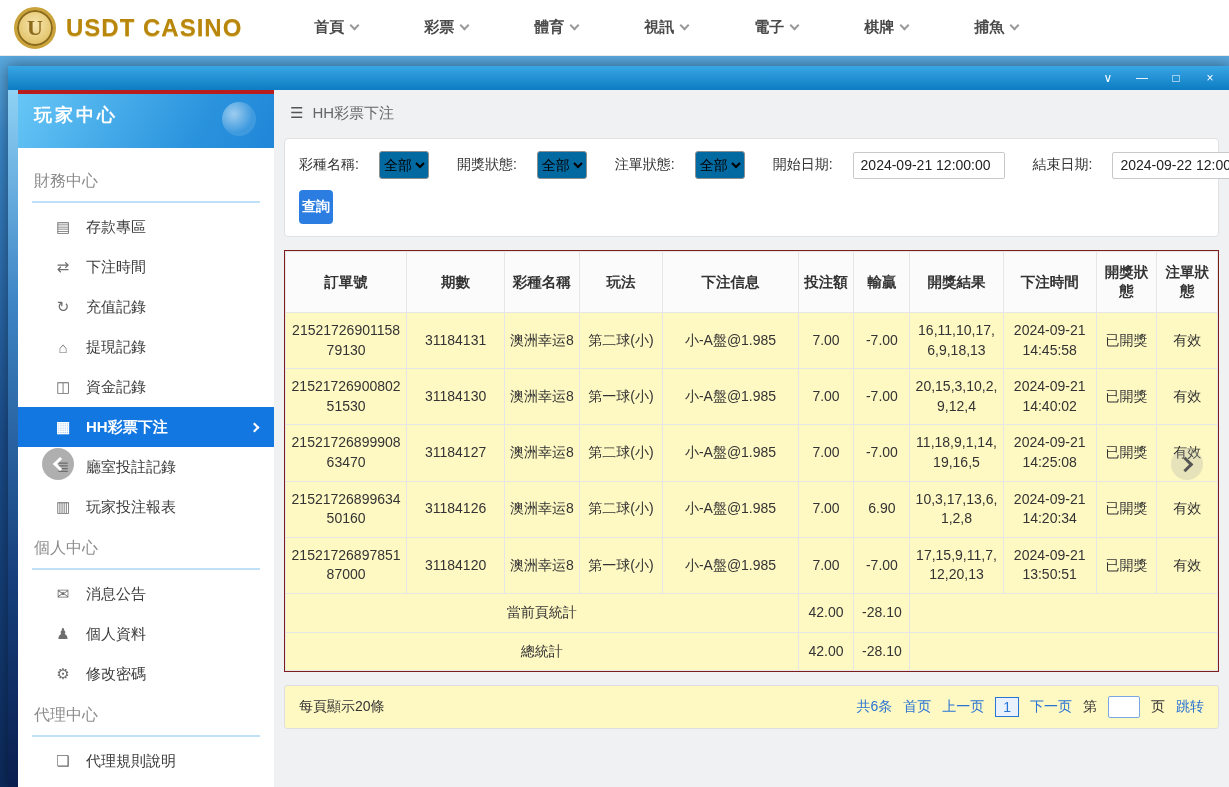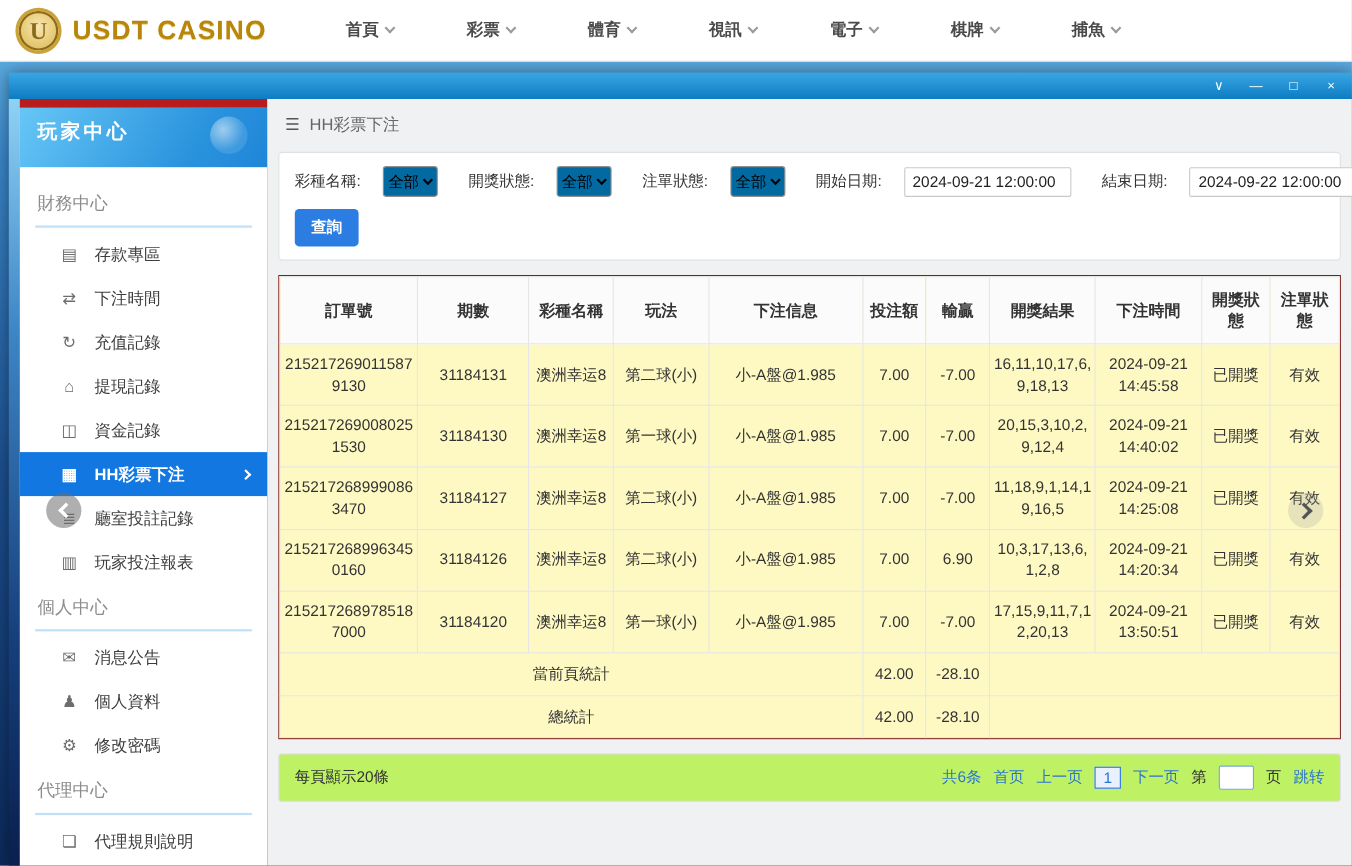--- a/index.html
+++ b/index.html
@@ -17,21 +17,21 @@
   .chev.down { transform:rotate(45deg); margin-top:-4px; }
 
   
   .window { position:absolute; top:66px; left:8px; right:0; bottom:0; display:flex; flex-direction:column; box-shadow:0 0 14px rgba(0,0,0,.45); z-index:4; }
   .titlebar { height:24px; background:linear-gradient(180deg,#39a6e4,#0d7cc2); display:flex; align-items:center; justify-content:flex-end; gap:20px; padding-right:12px; color:#fff; font-size:12px; }
   .winbtn { cursor:pointer; width:14px; text-align:center; line-height:14px; }
   .winbody { flex:1; display:flex; min-height:0; }
   .gutter { width:10px; background:linear-gradient(180deg,#8fd2f5 0%,#3e86c6 30%,#16407c 70%,#0a1f4e 100%); }
 
   
-  .sidebar { width:225px; background:#fff; border-top:8px solid #b91c1c; display:flex; flex-direction:column; overflow:hidden; }
+  .sidebar { width:256px; background:#fff; border-top:4px solid #b91c1c; display:flex; flex-direction:column; overflow:hidden; }
   .side-head { height:54px; background:linear-gradient(120deg,#66c6f6 0%,#2a93dd 70%,#1f86d8 100%); color:#fff; padding:9px 0 0 16px; position:relative; }
   .side-title { font-size:18px; font-weight:bold; letter-spacing:3px; }
   .side-sub { font-size:8px; letter-spacing:1.5px; opacity:.9; margin-top:20px; }
   .decor-chip { position:absolute; right:18px; top:8px; width:34px; height:34px; border-radius:50%; background:radial-gradient(circle at 35% 35%, rgba(255,255,255,.55), rgba(255,255,255,.12) 60%); }
   .side-nav { padding-top:12px; }
   .sec-head { margin:2px 14px 4px 14px; padding:9px 2px 9px 2px; font-size:16px; color:#8c8c8c; border-bottom:2px solid #bfe0f6; }
   .s-item { height:40px; display:flex; align-items:center; gap:14px; padding-left:36px; font-size:15px; color:#3d3d3d; cursor:pointer; position:relative; }
   .s-icon { width:18px; text-align:center; font-size:15px; color:#6d6d6d; }
   .s-item.active { background:#1277e1; color:#fff; font-weight:bold; }
   .s-item.active .s-icon { color:#fff; }
@@ -46,30 +46,30 @@
   .filter-card { background:#fff; border:1px solid #e1e1e1; border-radius:4px; padding:12px 14px; }
   .filter-row { display:flex; align-items:center; gap:20px; font-size:14px; color:#333; flex-wrap:nowrap; }
   .filter-row .lbl { margin-left:8px; white-space:nowrap; }
   .filter-row .lbl:first-child { margin-left:0; }
   select { height:28px; border:1px solid #8f8f8f; border-radius:3px; font-size:14px; background:#0369a1; font-family:"Liberation Sans",sans-serif; }
   .sel-lottery { width:125px; }
   .sel-draw { width:62px; }
   .sel-order { width:54px; }
   .date-input { height:27px; width:152px; border:1px solid #c9c9c9; border-radius:2px; padding:0 7px; font-size:14px; color:#222; font-family:"Liberation Sans",sans-serif; }
   .btn-row { margin-top:11px; }
-  .btn-search { background:#2b7de1; color:#fff; border:none; border-radius:4px; padding:8px 15px; font-size:14px; font-weight:bold; cursor:pointer; font-family:"Liberation Sans",sans-serif; }
+  .btn-search { background:#2b7de1; color:#fff; border:none; border-radius:4px; padding:8px 3px; font-size:14px; font-weight:bold; cursor:pointer; font-family:"Liberation Sans",sans-serif; }
 
   .table-card { background:#fef9c3; border:1px solid #7f1d1d; }
   table { width:100%; border-collapse:collapse; table-layout:fixed; font-size:14px; color:#333; text-align:center; }
   th { padding:11px 3px; font-weight:bold; background:#fbfbfb; border:1px solid #e6e6e6; font-size:14.5px; }
   td { padding:8px 3px; border:1px solid #e6e6e6; line-height:1.4; height:56px; }
   td.brk { word-break:break-all; }
   tr.summary td { height:38px; padding:9px 3px; }
 
-  .pager-card { background:#bef264; border:1px solid #dedede; border-radius:3px; height:44px; display:flex; align-items:center; justify-content:space-between; padding:0 14px; font-size:14px; margin-bottom:8px; }
+  .pager-card { background:#fef9c3; border:1px solid #dedede; border-radius:3px; height:44px; display:flex; align-items:center; justify-content:space-between; padding:0 14px; font-size:14px; margin-bottom:8px; }
   .pager-left { color:#333; }
   .pager-right { display:flex; align-items:center; gap:11px; }
   .plink { color:#2a74d4; cursor:pointer; }
   .pcur { border:1px solid #2a74d4; background:#e8f1fd; color:#2a74d4; padding:1px 7px; cursor:default; }
   .ptext { color:#333; }
   .jump-input { width:32px; height:22px; border:1px solid #7aa7e0; border-radius:2px; font-size:13px; text-align:center; }
 
   
   .arrow-left { position:absolute; left:42px; top:448px; width:32px; height:32px; border-radius:50%; background:rgba(110,110,110,.55); display:flex; align-items:center; justify-content:center; z-index:9; cursor:pointer; }
   .arrow-left i { display:block; width:10px; height:10px; border-left:3px solid #fff; border-bottom:3px solid #fff; transform:rotate(45deg); margin-left:4px; }

